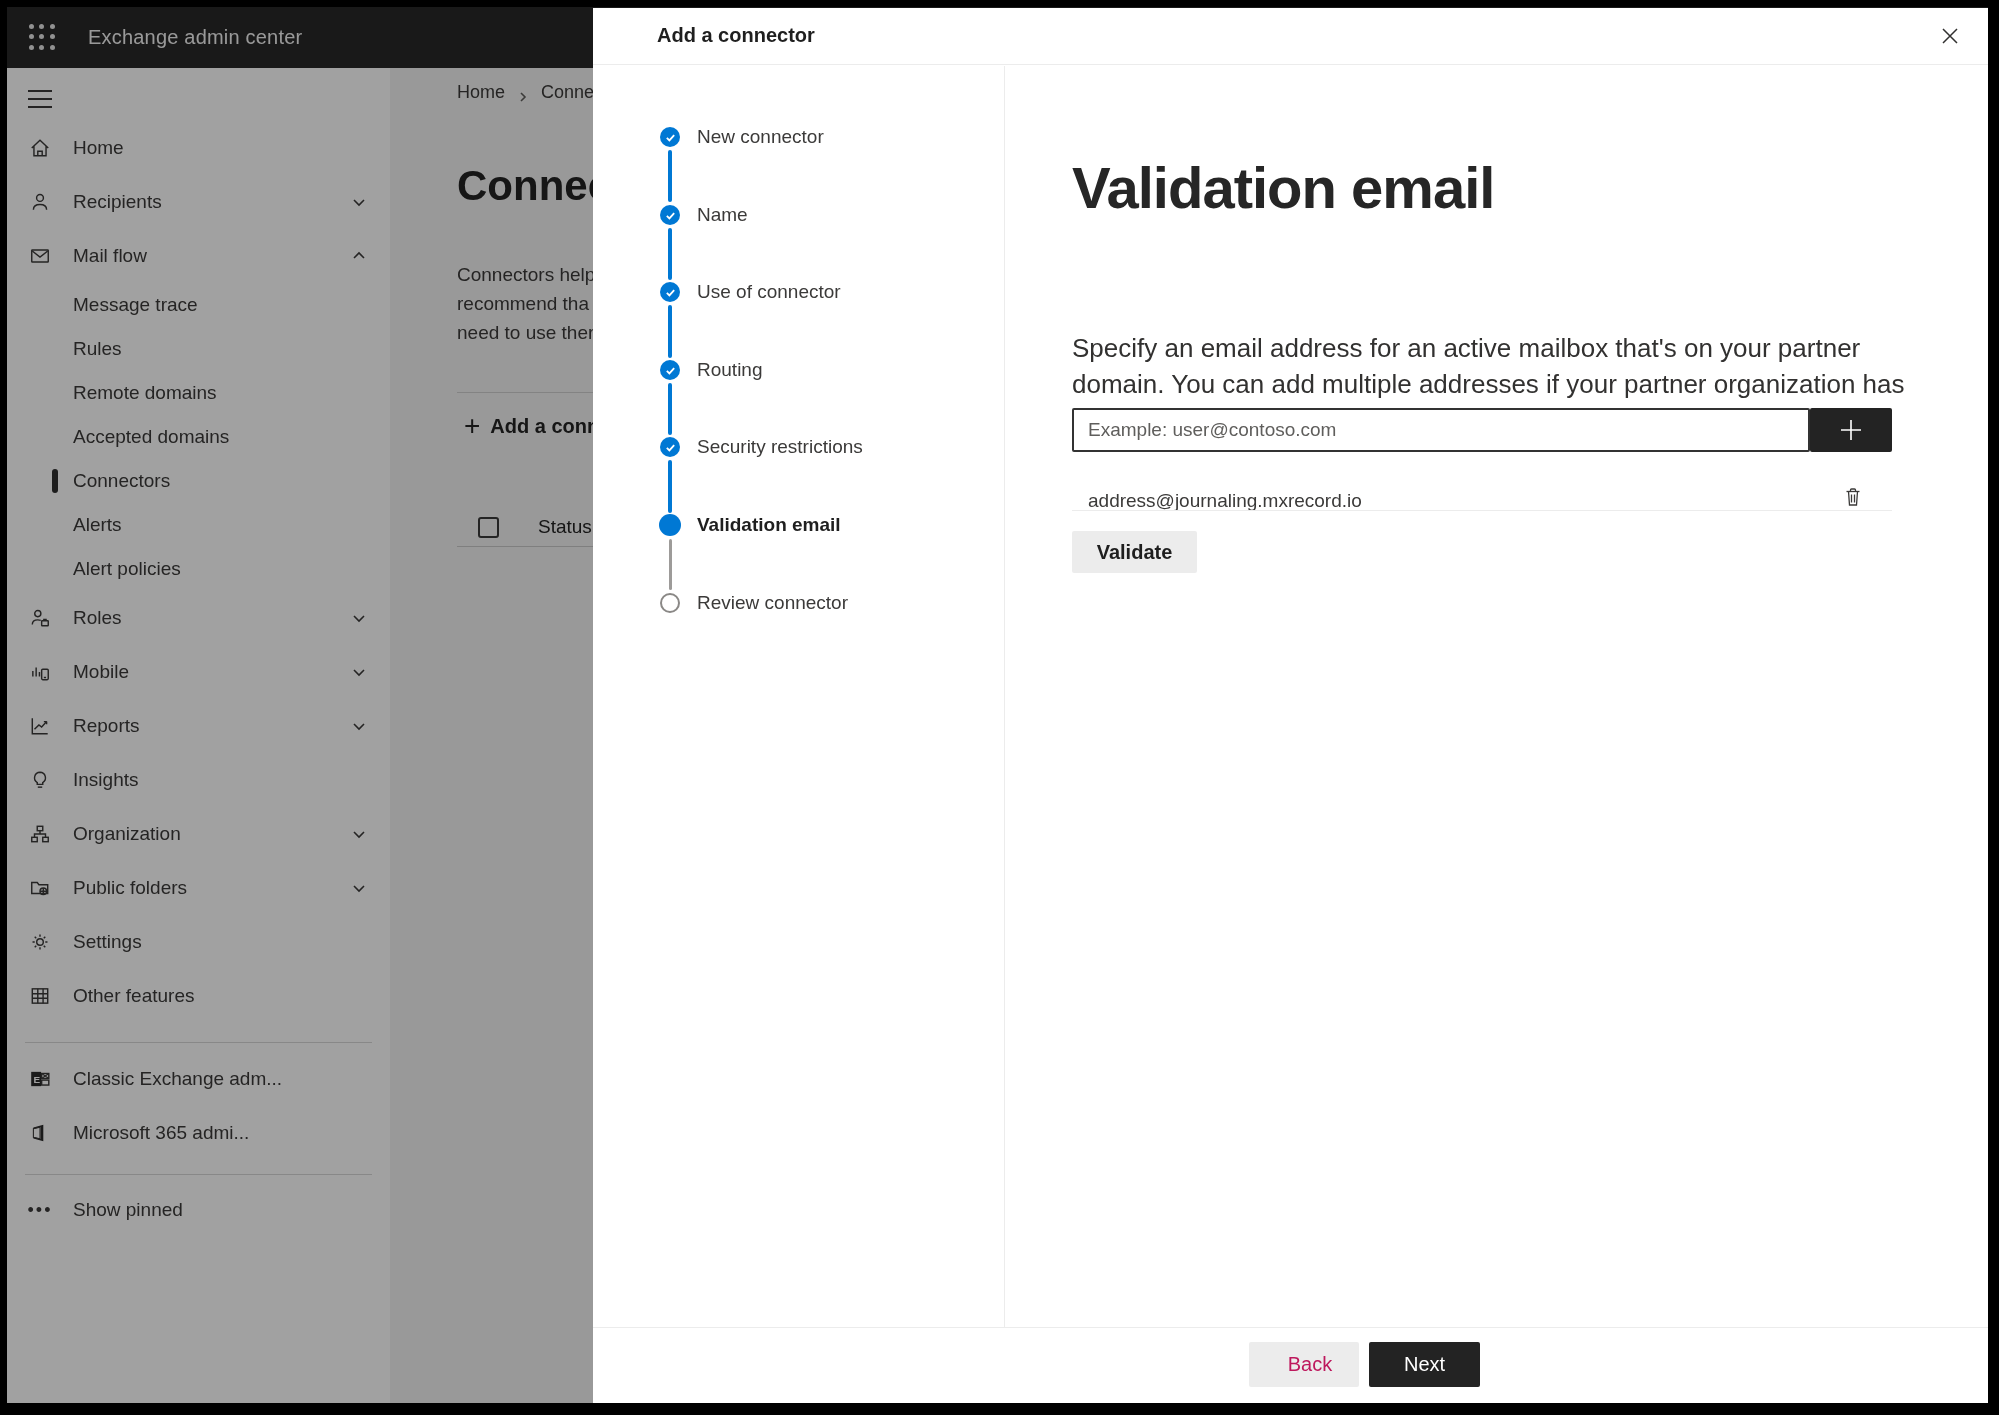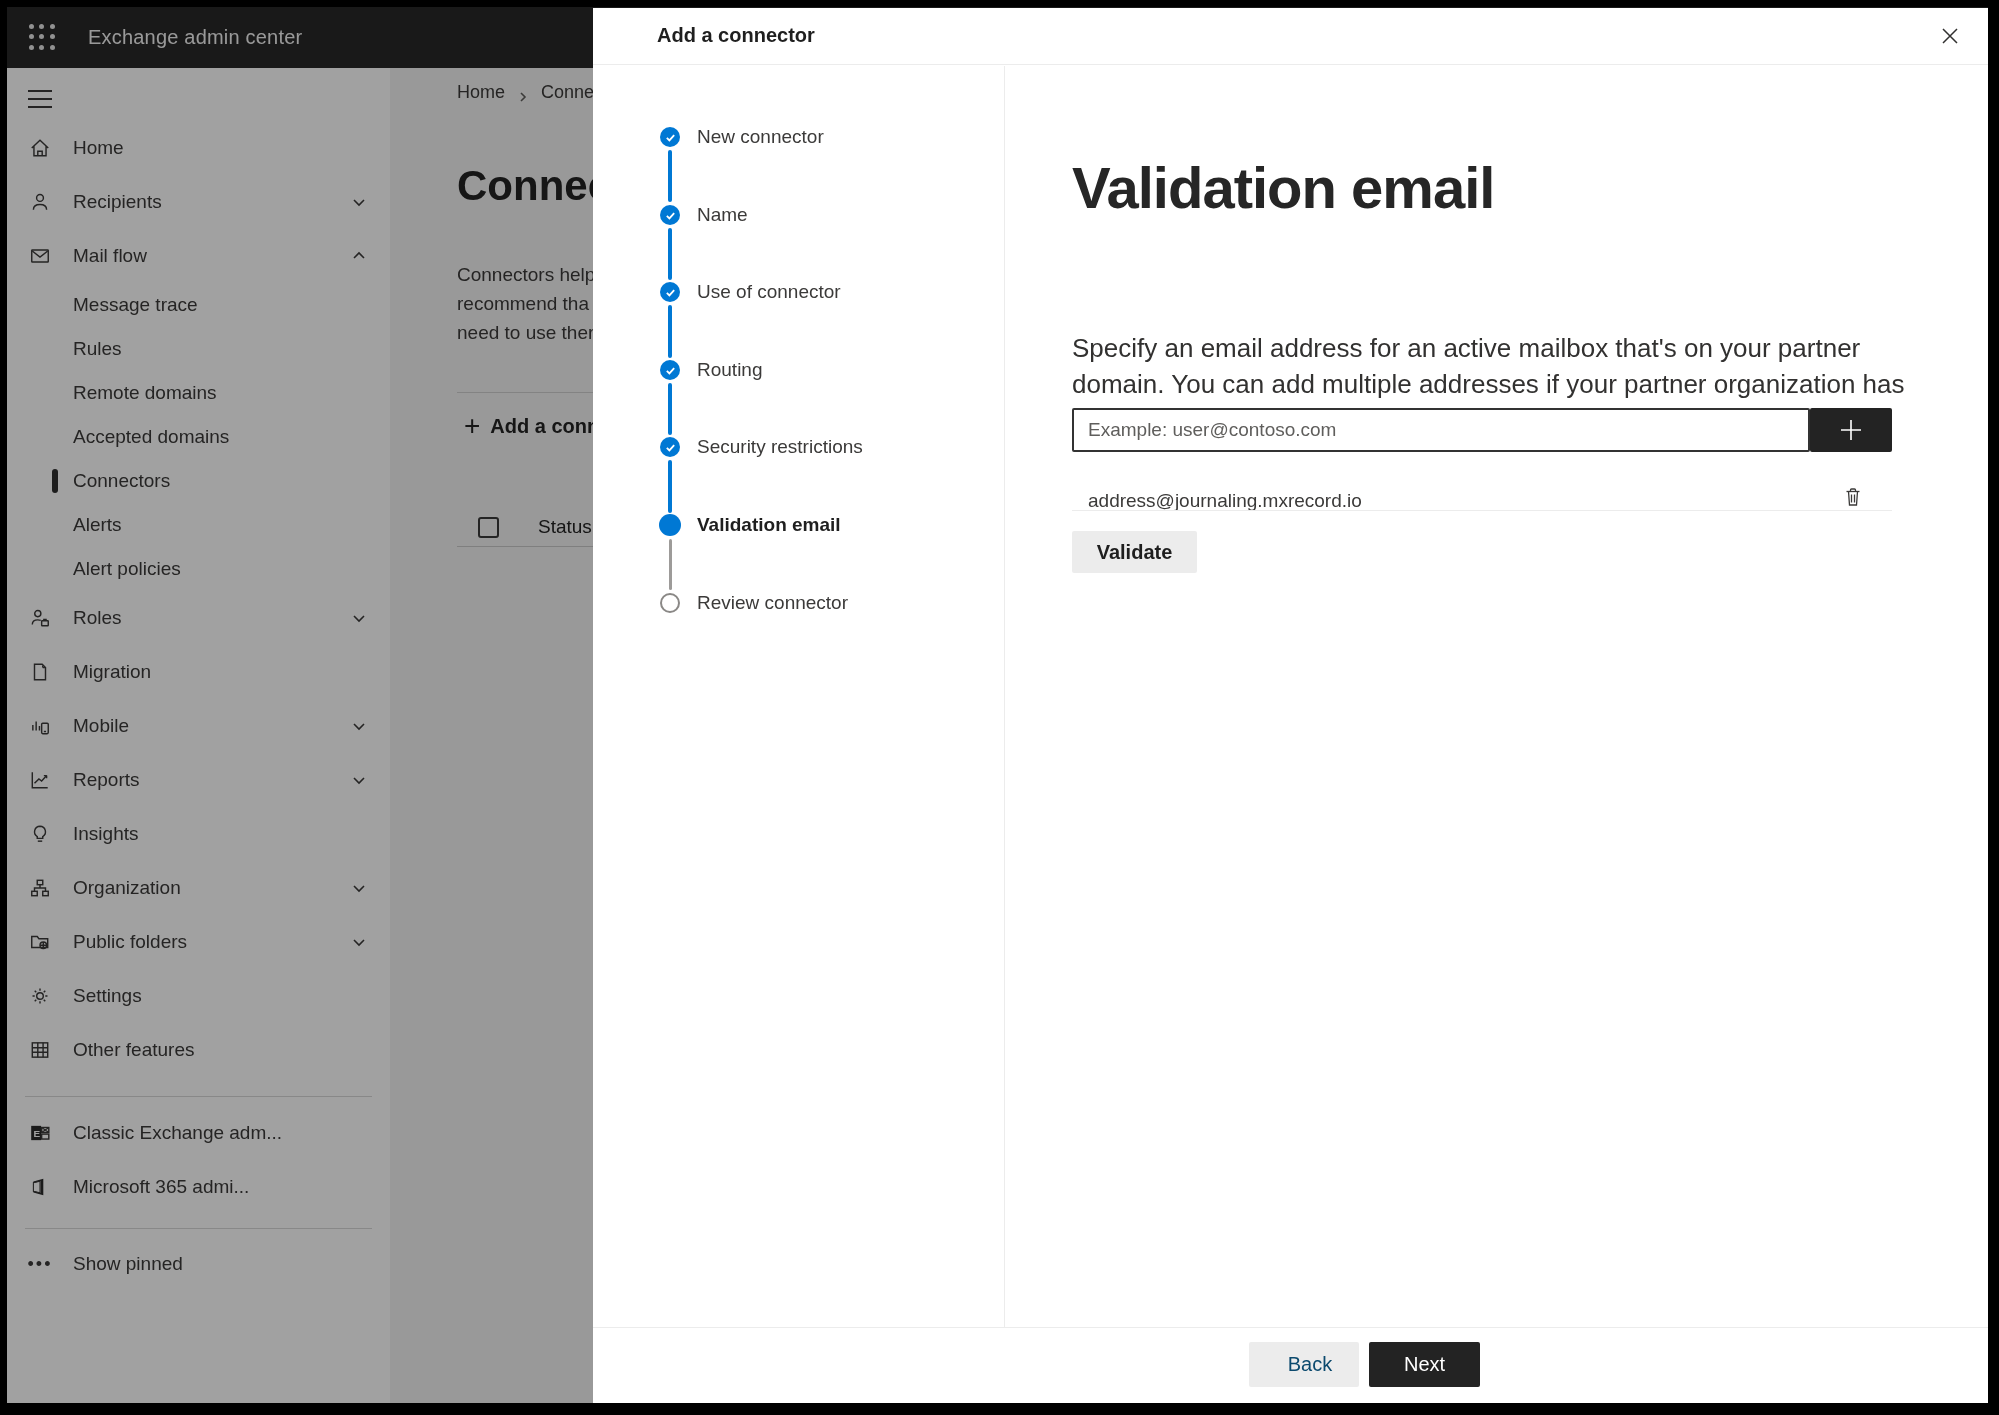--- a/index.html
+++ b/index.html
@@ -78,21 +78,21 @@
   .plus-btn svg { stroke:#fff; stroke-width:1.6; }
   .address-row { position:absolute; left:479px; top:460px; width:820px; height:44px; display:flex; align-items:flex-end; }
   .address-text { margin-left:16px; font-size:19px; color:#3b3a39; }
   .trash-btn { position:absolute; right:24px; width:30px; height:30px; display:flex; align-items:center; justify-content:center; cursor:pointer; }
   .trash-btn svg { stroke:#3b3a39; fill:none; stroke-width:1.3; }
   .address-sep { position:absolute; left:479px; top:502px; width:820px; height:1px; background:#ececec; }
   .validate-btn { position:absolute; left:479px; top:512px; width:125px; height:42px; background:#ececec; border:none; border-radius:2px; font-size:20px; font-weight:700; color:#1f1f1f; font-family:"Liberation Sans",sans-serif; cursor:pointer;margin-top:11px; }
 
   
   .dlg-footer-sep { position:absolute; left:0; top:1319px; width:100%; height:1px; background:#ececec; }
-  .back-btn { position:absolute; left:656px; top:1334px; width:110px; height:45px; background:#ececec; border:none; border-radius:2px; font-size:20px; color:#0c4a6e; font-family:"Liberation Sans",sans-serif; cursor:pointer;padding-left:12px; }
+  .back-btn { position:absolute; left:656px; top:1334px; width:110px; height:45px; background:#ececec; border:none; border-radius:2px; font-size:20px; color:#be185d; font-family:"Liberation Sans",sans-serif; cursor:pointer;padding-left:12px; }
   .next-btn { position:absolute; left:776px; top:1334px; width:111px; height:45px; background:#232323; border:none; border-radius:2px; font-size:20px; color:#fff; font-family:"Liberation Sans",sans-serif; cursor:pointer; }
 </style>
 </head>
 <body>
 
 <div class="frame">
   <div class="app">
 
     <div class="topbar">
       <div class="waffle">
@@ -182,29 +182,20 @@
                 <rect x="11.5" y="12.5" width="6" height="4.5" rx="0.5"></rect>
                 <path d="M13.5 12.5 v-1.2 h2 v1.2"></path>
               </svg>
             </span>
           <span>Roles</span>
           <span class="chev"><svg width="18" height="18" viewBox="0 0 18 18">
                 <polyline points="4,7 9,12 14,7"></polyline>
               </svg></span>
         </div>
 
-        <div class="nav-item">
-          <span class="ic">
-              <svg width="22" height="22" viewBox="0 0 20 20">
-                <path d="M5 3 h7 l3 3 v11 h-10 z"></path>
-                <path d="M12.5 6 l2 0 m-2 0 l0 -2"></path>
-              </svg>
-            </span>
-          <span>Migration</span>
-        </div>
 
         <div class="nav-item">
           <span class="ic">
               <svg width="22" height="22" viewBox="0 0 20 20">
                 <path d="M3.5 14 v-5 M6.5 14 v-8 M9.5 14 v-4"></path>
                 <rect x="11.5" y="7.5" width="6" height="9.5" rx="1"></rect>
                 <path d="M13.5 15 h2"></path>
               </svg>
             </span>
           <span>Mobile</span>

